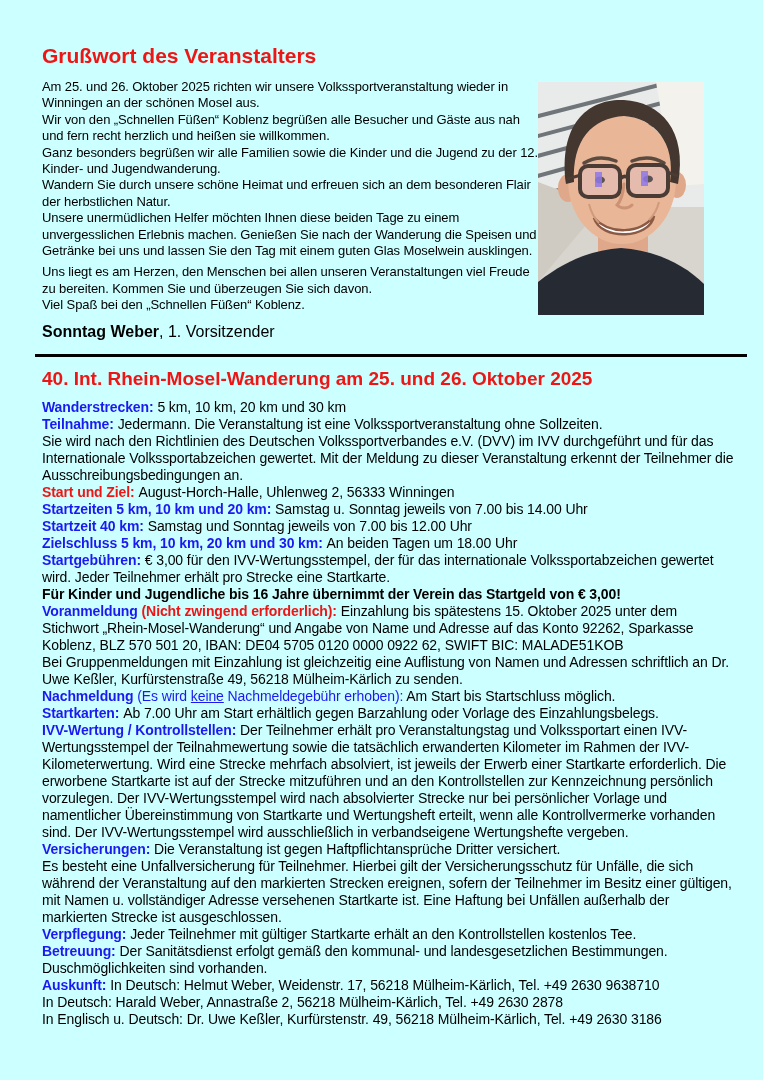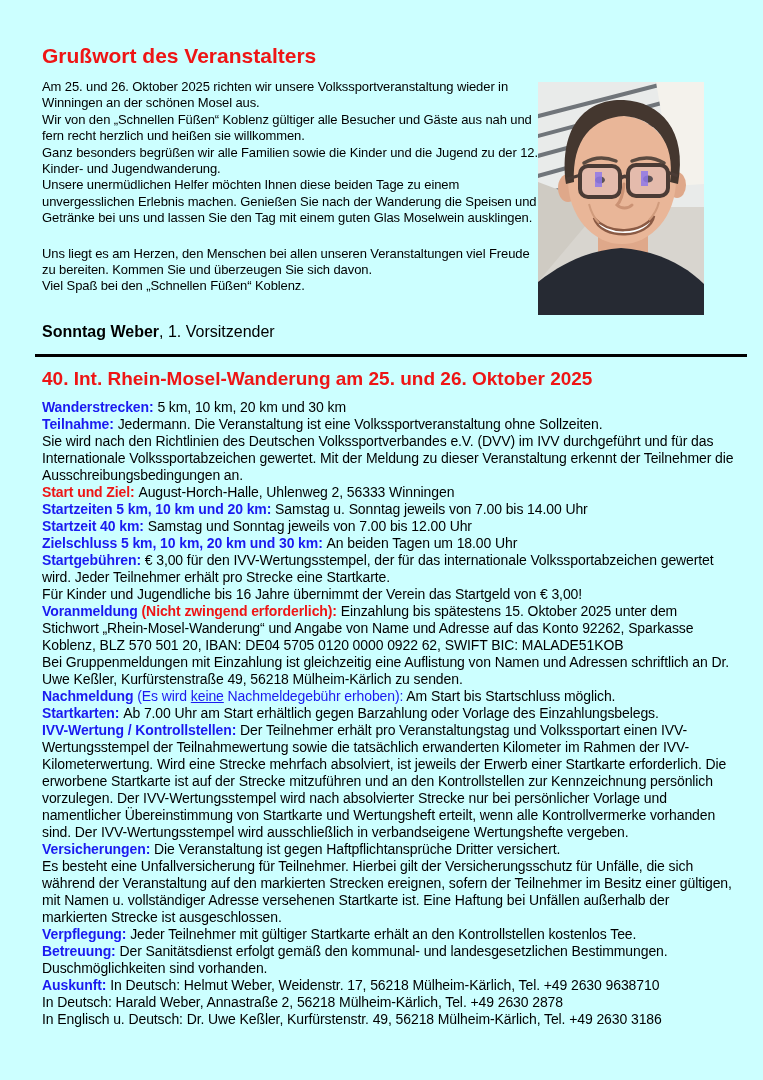--- a/index.html
+++ b/index.html
@@ -11,55 +11,56 @@
     width:763px; height:1080px; background:var(--bg);
     font-family:"Liberation Sans", sans-serif; color:var(--ink);
     overflow:hidden; position:relative;
   }
   .content{padding:44px 28px 0 42px;}
 
   
   .h1{font-size:21px; font-weight:bold; color:var(--red); letter-spacing:0; margin:0 0 11px 0;}
   .greet-row{display:flex; align-items:flex-start;}
   .greet-text{width:496px; font-size:13px; line-height:16.4px; letter-spacing:-0.1px;}
-  .gpara + .gpara{margin-top:19px;}
+  .gpara + .gpara{margin-top:5px;}
   .gline{display:block;}
   .signature{margin-top:8px;}
   .sig-name{font-weight:bold;}
   .photo{
     width:166px; height:233px; margin-left:0; margin-top:3px; flex:none;
     line-height:0;
   }
 
   
   .divider{border:none; border-top:3px solid var(--divider); margin:13px 0 0 -7px; width:712px;}
   .h2{font-size:19px; font-weight:bold; color:var(--red); margin:11px 0 9px 0;}
   .event{font-size:14px; line-height:17px; width:695px; letter-spacing:-0.1px;}
   .eitem{margin:0;}
   .sL{color:var(--blue); font-weight:bold;}
   .sR{color:var(--red); font-weight:bold;}
   .sB{color:var(--blue);}
   .sU{color:var(--blue); text-decoration:underline;}
-  .sK{font-weight:normal;}
+  .sK{font-weight:bold;}
 </style>
 </head>
 <body>
 
 <div class="page">
   <div class="content">
 
     <section>
       <h1 class="h1">Grußwort des Veranstalters</h1>
       <div class="greet-row">
         <div class="greet-text" id="greet-paras">
 
         <p class="gpara">
               <span class="gline">Am 25. und 26. Oktober 2025 richten wir unsere Volkssportveranstaltung wieder in Winningen an der schönen Mosel aus.</span>
-              <span class="gline">Wir von den „Schnellen Füßen“ Koblenz gültiger alle Besucher und Gäste aus nah und fern recht herzlich und heißen sie willkommen.</span>
+              <span class="gline">Wir von den „Schnellen Füßen“ Koblenz begrüßen alle Besucher und Gäste aus nah und fern recht herzlich und heißen sie willkommen.</span>
               <span class="gline">Ganz besonders begrüßen wir alle Familien sowie die Kinder und die Jugend zu der 12. Kinder- und Jugendwanderung.</span>
+              <span class="gline">Wandern Sie durch unsere schöne Heimat und erfreuen sich an dem besonderen Flair der herbstlichen Natur.</span>
               <span class="gline">Unsere unermüdlichen Helfer möchten Ihnen diese beiden Tage zu einem unvergesslichen Erlebnis machen. Genießen Sie nach der Wanderung die Speisen und Getränke bei uns und lassen Sie den Tag mit einem guten Glas Moselwein ausklingen.</span>
             </p>
             <p class="gpara">
               <span class="gline">Uns liegt es am Herzen, den Menschen bei allen unseren Veranstaltungen viel Freude zu bereiten. Kommen Sie und überzeugen Sie sich davon.</span>
               <span class="gline">Viel Spaß bei den „Schnellen Füßen“ Koblenz.</span>
             </p>
           </div>
         <div class="photo">
           <svg width="166" height="233" viewBox="0 0 166 233">
             <defs>

